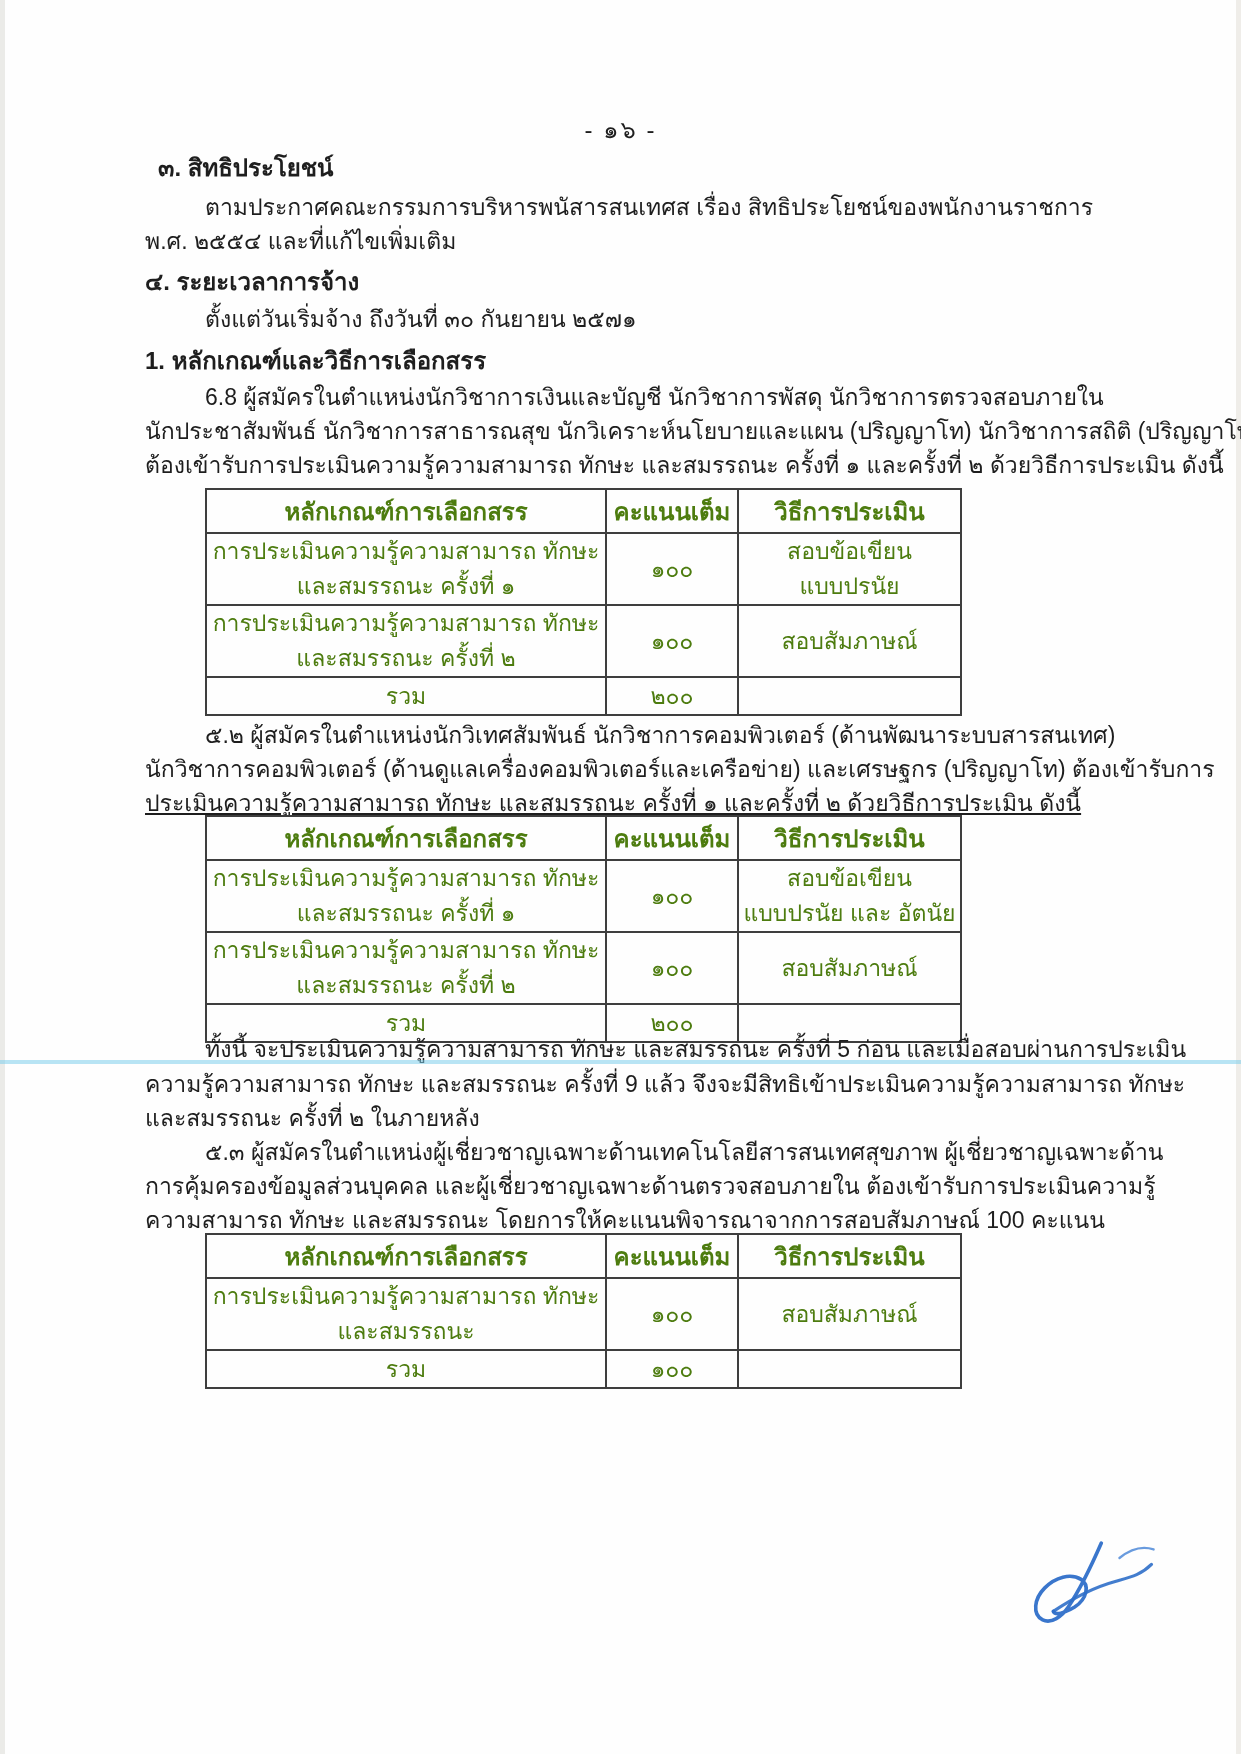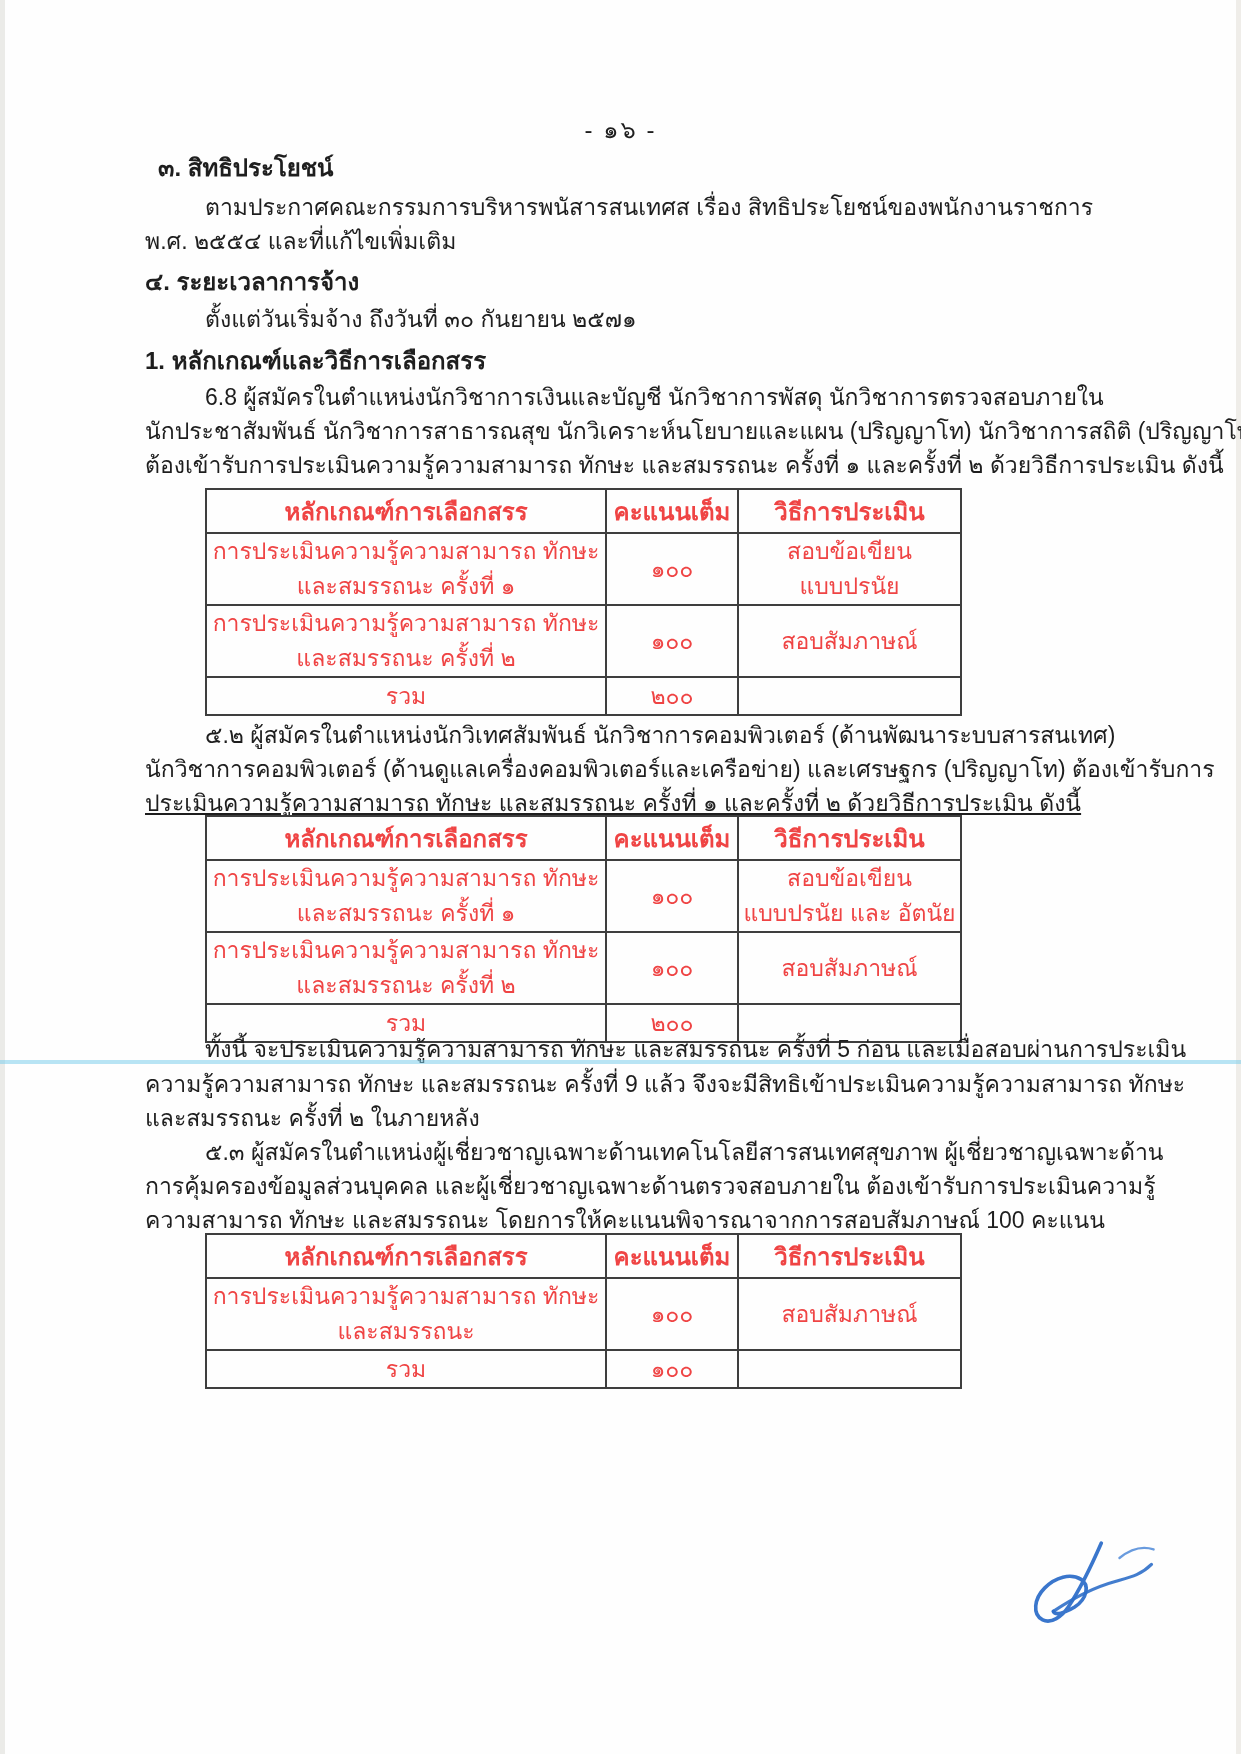--- a/index.html
+++ b/index.html
@@ -16,21 +16,21 @@
   .edge.right{right:0;background:#efEDe9;}
   .pagenum{
     position:absolute;top:110px;left:0;width:100%;
     text-align:center;font-size:24px;letter-spacing:2px;
   }
   .h{position:absolute;font-size:24px;font-weight:700;white-space:nowrap;}
   .t{position:absolute;font-size:23px;white-space:nowrap;}
   .doc-table{
     position:absolute;left:205px;width:755px;
     border-collapse:collapse;table-layout:fixed;
-    font-size:23px;color:#ef4444;
+    font-size:23px;color:#4d7c0f;
   }
   .doc-table td,.doc-table th{
     border:2px solid #3e3e3e;
     text-align:center;vertical-align:middle;padding:0;
   }
   .doc-table th{font-weight:700;font-size:24px;height:42px;}
   .row-tall{height:70px;}
   .row-tall2{height:68px;}
   .row-total{height:34px;}
   .cellline{display:block;line-height:35px;}

